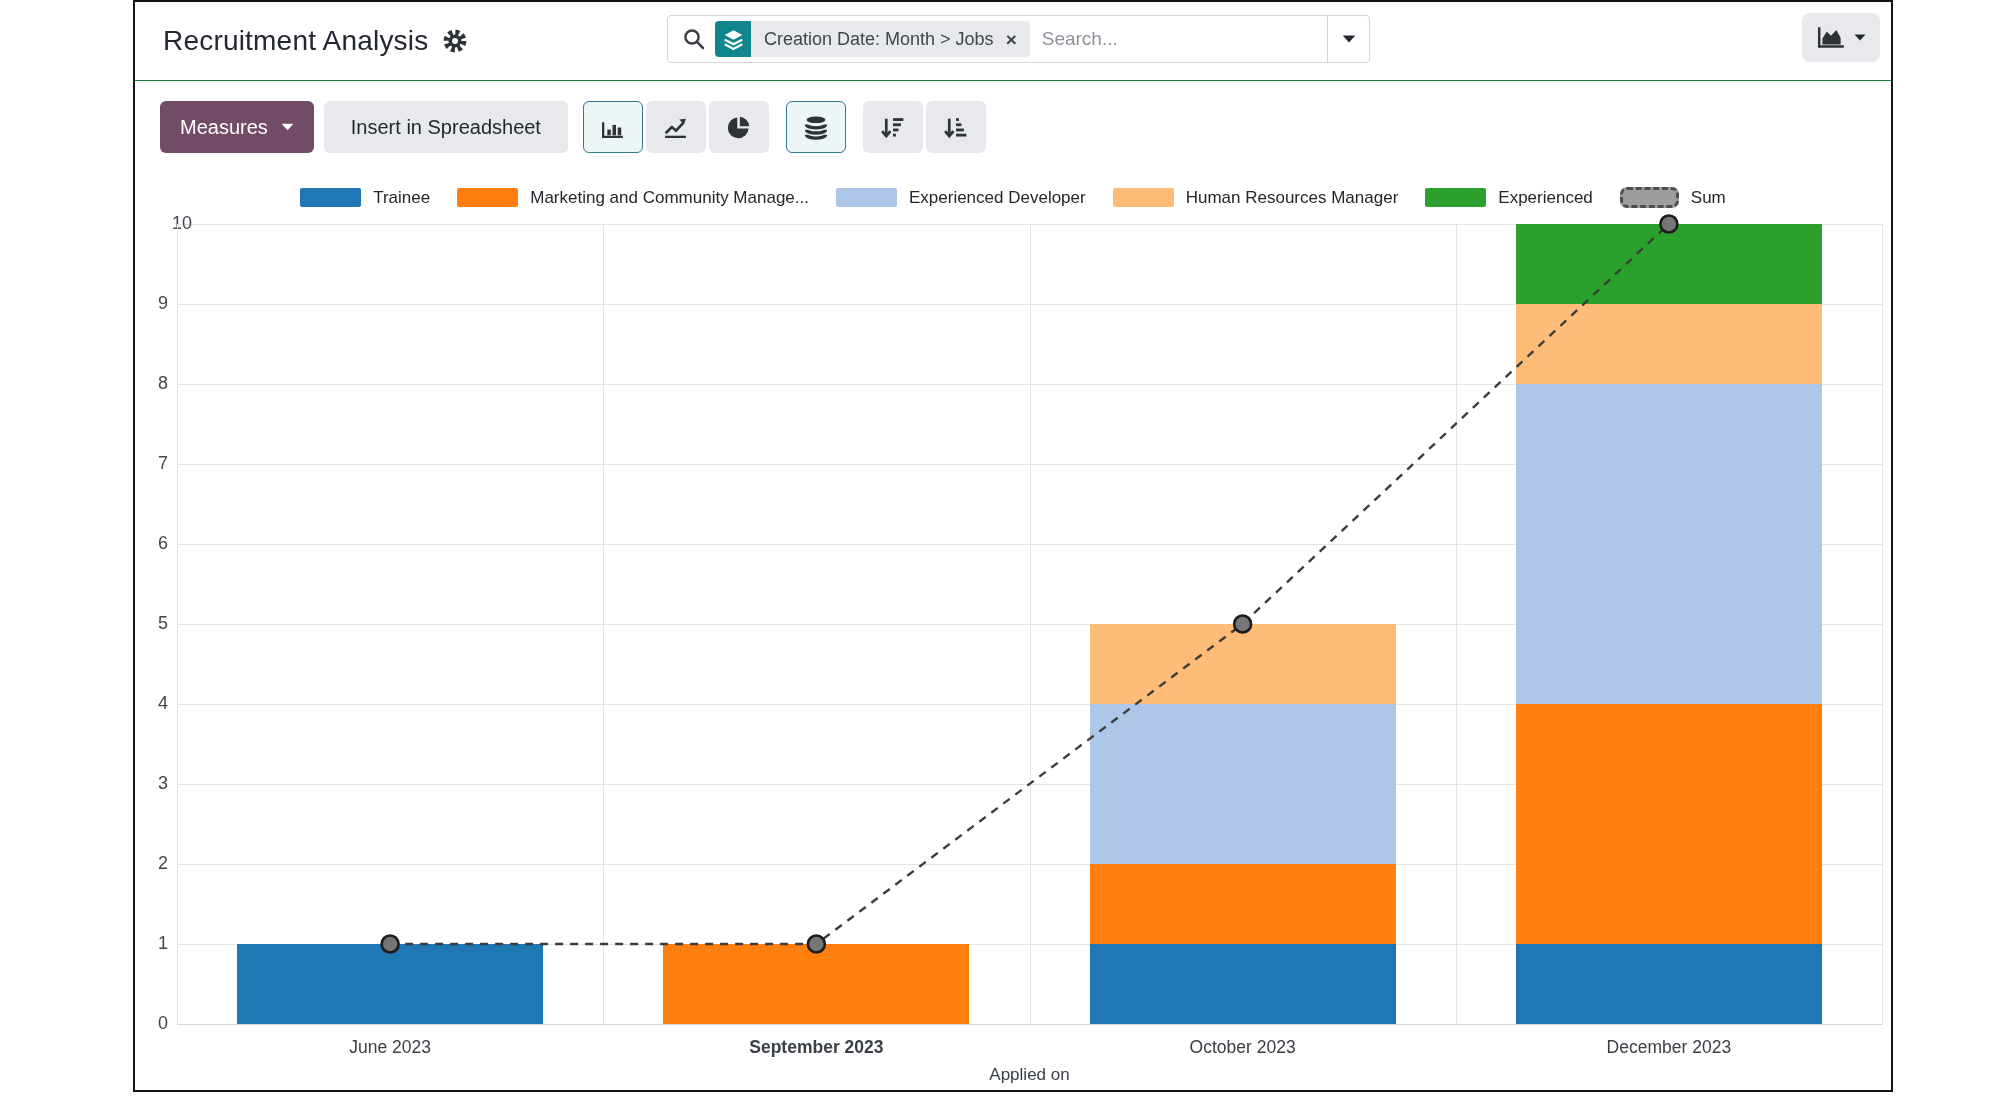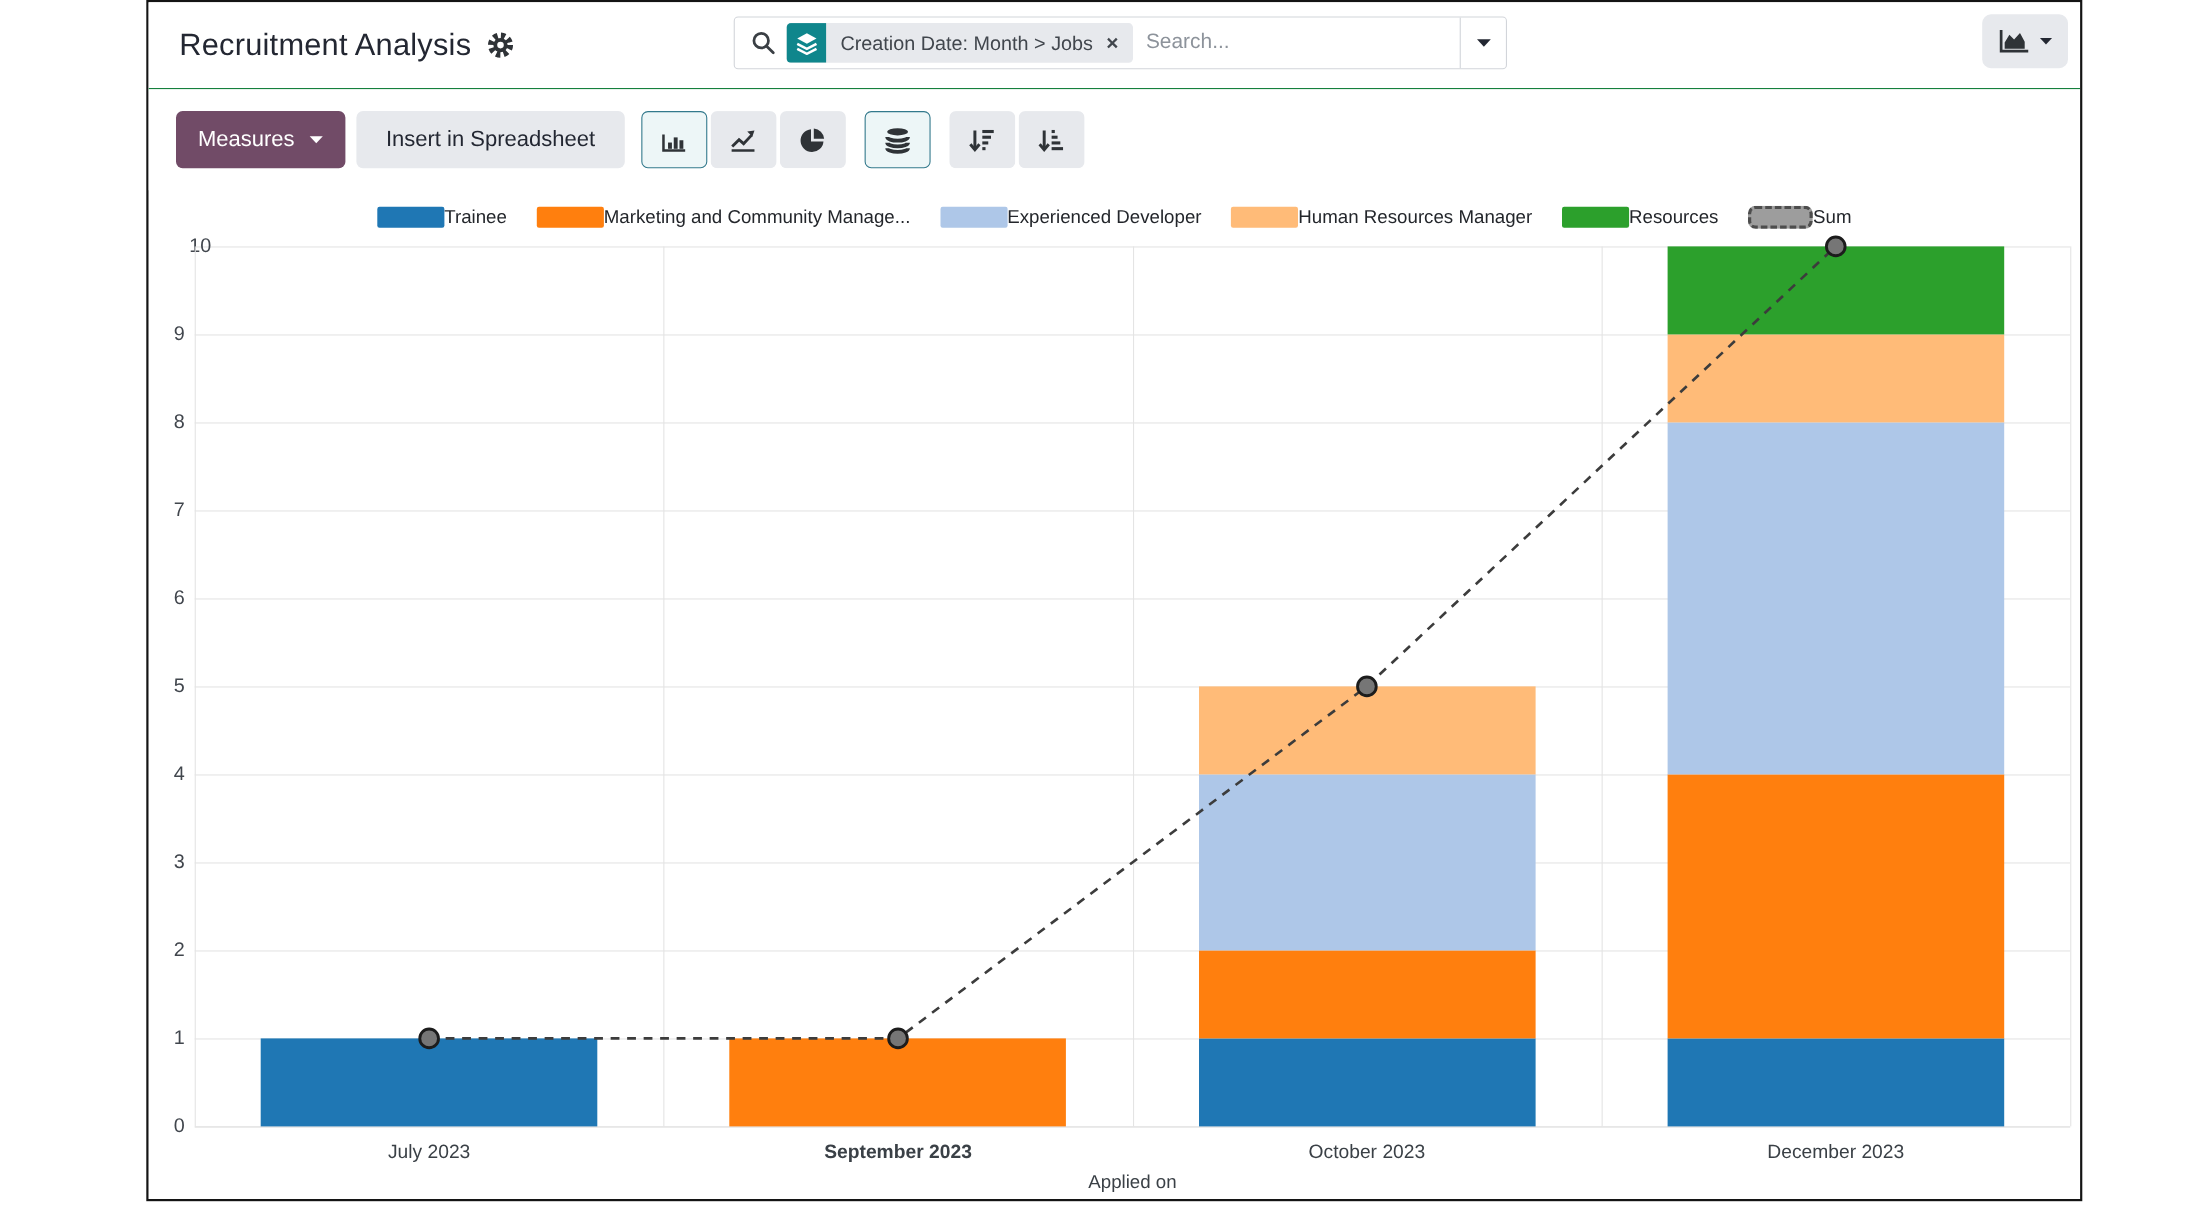--- a/index.html
+++ b/index.html
@@ -37,21 +37,21 @@
   .btn-insert{height:52px;border:none;border-radius:6px;background:#e7e9ed;color:#232732;font-family:inherit;
               font-size:20px;padding:0 27px;cursor:pointer;}
   .btn-group{display:flex;gap:3px;}
   .icon-btn{width:60px;height:52px;background:#e7e9ed;border:1px solid transparent;border-radius:6px;
             display:flex;align-items:center;justify-content:center;cursor:pointer;box-sizing:border-box;}
   .icon-btn.active{background:#edf6f7;border-color:#33798c;}
   .ml14{margin-left:5px;} .ml16{margin-left:7px;}
 
   
   .legend{position:absolute;left:0;top:185px;width:100%;display:flex;justify-content:center;align-items:center;gap:27px;}
-  .legend-item{display:flex;align-items:center;cursor:pointer;}
+  .legend-item{display:flex;align-items:center;gap:12px;cursor:pointer;}
   .legend-swatch{width:61px;height:19px;border-radius:2px;display:inline-block;}
   .legend-swatch.dashed{width:53px;height:15px;background:#9d9d9d;border:3.5px dashed #4d4d4d;border-radius:7px;}
   .legend-label{font-size:17px;color:#23262b;white-space:nowrap;}
 
   
   .chart{position:absolute;left:0;top:0;width:100%;height:100%;}
   .gridline-h{position:absolute;height:1px;background:#e4e4e4;}
   .gridline-v{position:absolute;width:1px;background:#e4e4e4;}
   .baseline{background:#d7d7d7;}
   .ytick{position:absolute;font-size:18px;color:#41464d;text-align:right;}
@@ -193,21 +193,21 @@
       <div class="legend-item">
         <span class="legend-swatch" style="background: rgb(174, 199, 232);"></span>
         <span class="legend-label">Experienced Developer</span>
       </div>
       <div class="legend-item">
         <span class="legend-swatch" style="background: rgb(255, 187, 120);"></span>
         <span class="legend-label">Human Resources Manager</span>
       </div>
       <div class="legend-item">
         <span class="legend-swatch" style="background: rgb(44, 160, 44);"></span>
-        <span class="legend-label">Resources</span>
+        <span class="legend-label">Experienced</span>
       </div>
       <div class="legend-item">
         <span class="legend-swatch dashed"></span>
         <span class="legend-label">Sum</span>
       </div>
     </div>
 
   <div class="chart" id="chart">
     <div class="xlabel">Applied on</div>
   <div class="gridline-h baseline" style="left: 42px; top: 1022px; width: 1705px;"></div>
@@ -231,21 +231,21 @@
       <div class="gridline-h" style="left: 42px; top: 302px; width: 1705px;"></div>
       <div class="ytick" style="left: 0px; top: 291px; width: 33px;">9</div>
       <div class="gridline-h" style="left: 42px; top: 222px; width: 1705px;"></div>
       <div class="ytick" style="left: 0px; top: 211px; width: 33px; padding-left: 24px;">10</div>
       <div class="gridline-v" style="left: 42px; top: 222px; height: 800px;"></div>
       <div class="gridline-v" style="left: 468.25px; top: 222px; height: 800px;"></div>
       <div class="gridline-v" style="left: 894.5px; top: 222px; height: 800px;"></div>
       <div class="gridline-v" style="left: 1320.75px; top: 222px; height: 800px;"></div>
       <div class="gridline-v" style="left: 1747px; top: 222px; height: 800px;"></div>
       <div class="bar-seg" style="left: 102.125px; top: 942px; width: 306px; height: 80px; background: rgb(31, 119, 180);"></div>
-      <div class="xcat" style="left: 42px; top: 1035px; width: 426.25px;">July 2023</div>
+      <div class="xcat" style="left: 42px; top: 1035px; width: 426.25px;">June 2023</div>
       <div class="bar-seg" style="left: 528.375px; top: 942px; width: 306px; height: 80px; background: rgb(255, 127, 14);"></div>
       <div class="xcat" style="left: 468.25px; top: 1035px; width: 426.25px; font-weight: bold;">September 2023</div>
       <div class="bar-seg" style="left: 954.625px; top: 942px; width: 306px; height: 80px; background: rgb(31, 119, 180);"></div>
       <div class="bar-seg" style="left: 954.625px; top: 862px; width: 306px; height: 80px; background: rgb(255, 127, 14);"></div>
       <div class="bar-seg" style="left: 954.625px; top: 702px; width: 306px; height: 160px; background: rgb(174, 199, 232);"></div>
       <div class="bar-seg" style="left: 954.625px; top: 622px; width: 306px; height: 80px; background: rgb(255, 187, 120);"></div>
       <div class="xcat" style="left: 894.5px; top: 1035px; width: 426.25px;">October 2023</div>
       <div class="bar-seg" style="left: 1380.88px; top: 942px; width: 306px; height: 80px; background: rgb(31, 119, 180);"></div>
       <div class="bar-seg" style="left: 1380.88px; top: 702px; width: 306px; height: 240px; background: rgb(255, 127, 14);"></div>
       <div class="bar-seg" style="left: 1380.88px; top: 382px; width: 306px; height: 320px; background: rgb(174, 199, 232);"></div>

